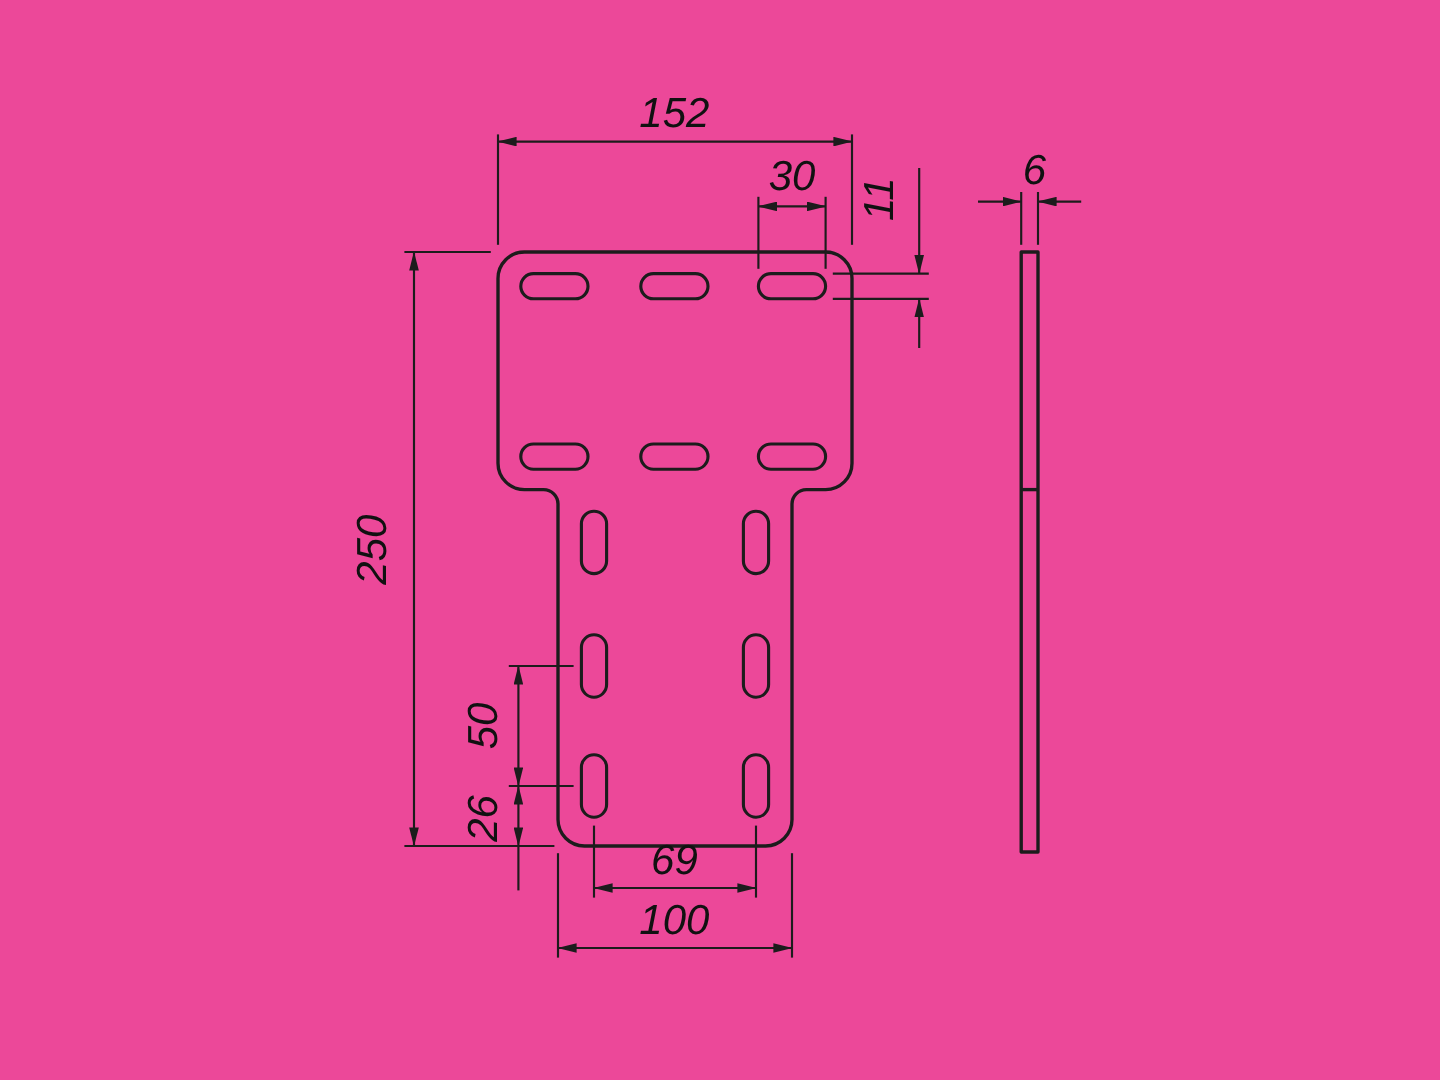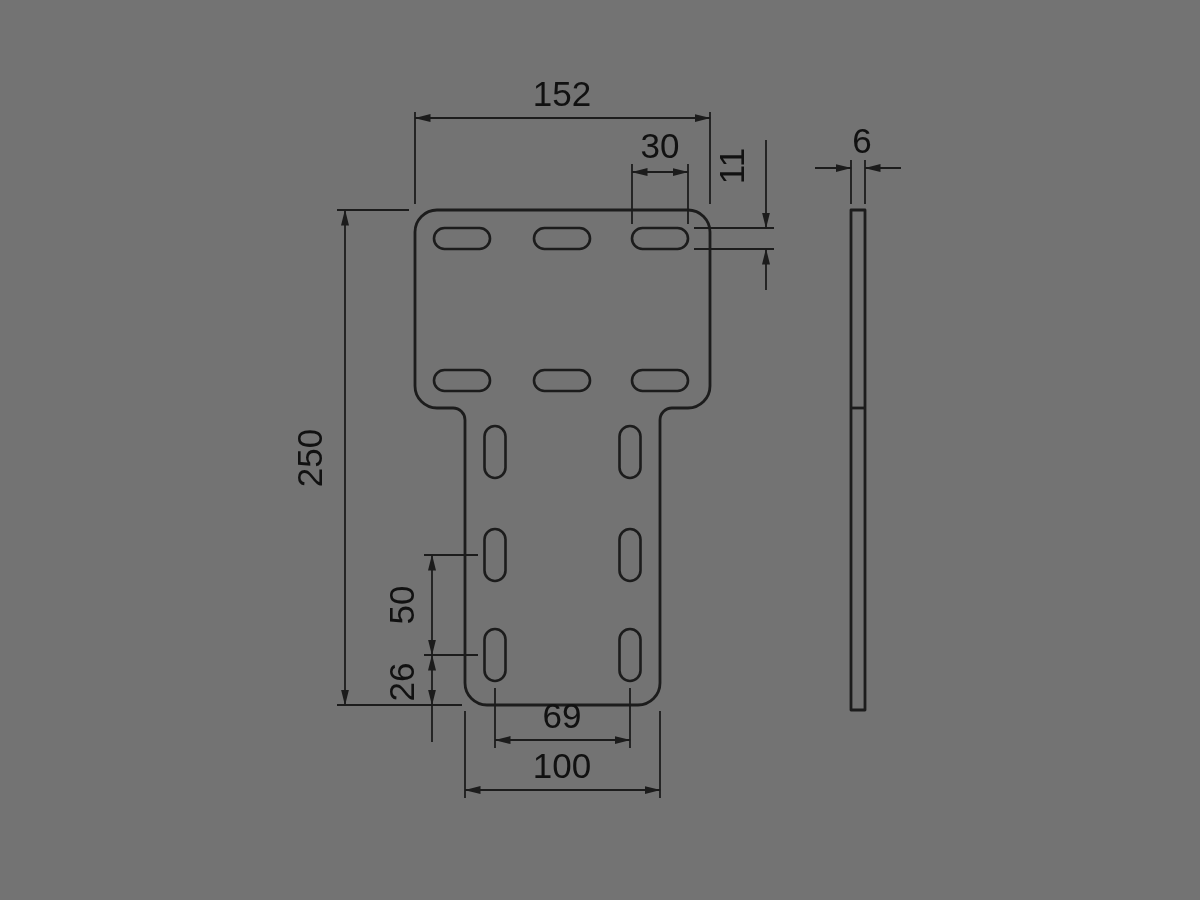--- a/index.html
+++ b/index.html
@@ -7,21 +7,22 @@
     padding: 0;
     background: #ffffff;
     width: 1200px;
     height: 900px;
     overflow: hidden;
     font-family: "Liberation Sans", sans-serif;
   }
   .canvas-wrap {
     width: 1200px;
     height: 900px;
-    background: #737373;
+    background: #ec4899;
+    font-style: italic;
   }
   svg { display: block; }
   .outline {
     fill: none;
     stroke: #1c1c1c;
     stroke-width: 2.8;
     stroke-linejoin: round;
   }
   .slot {
     fill: none;

